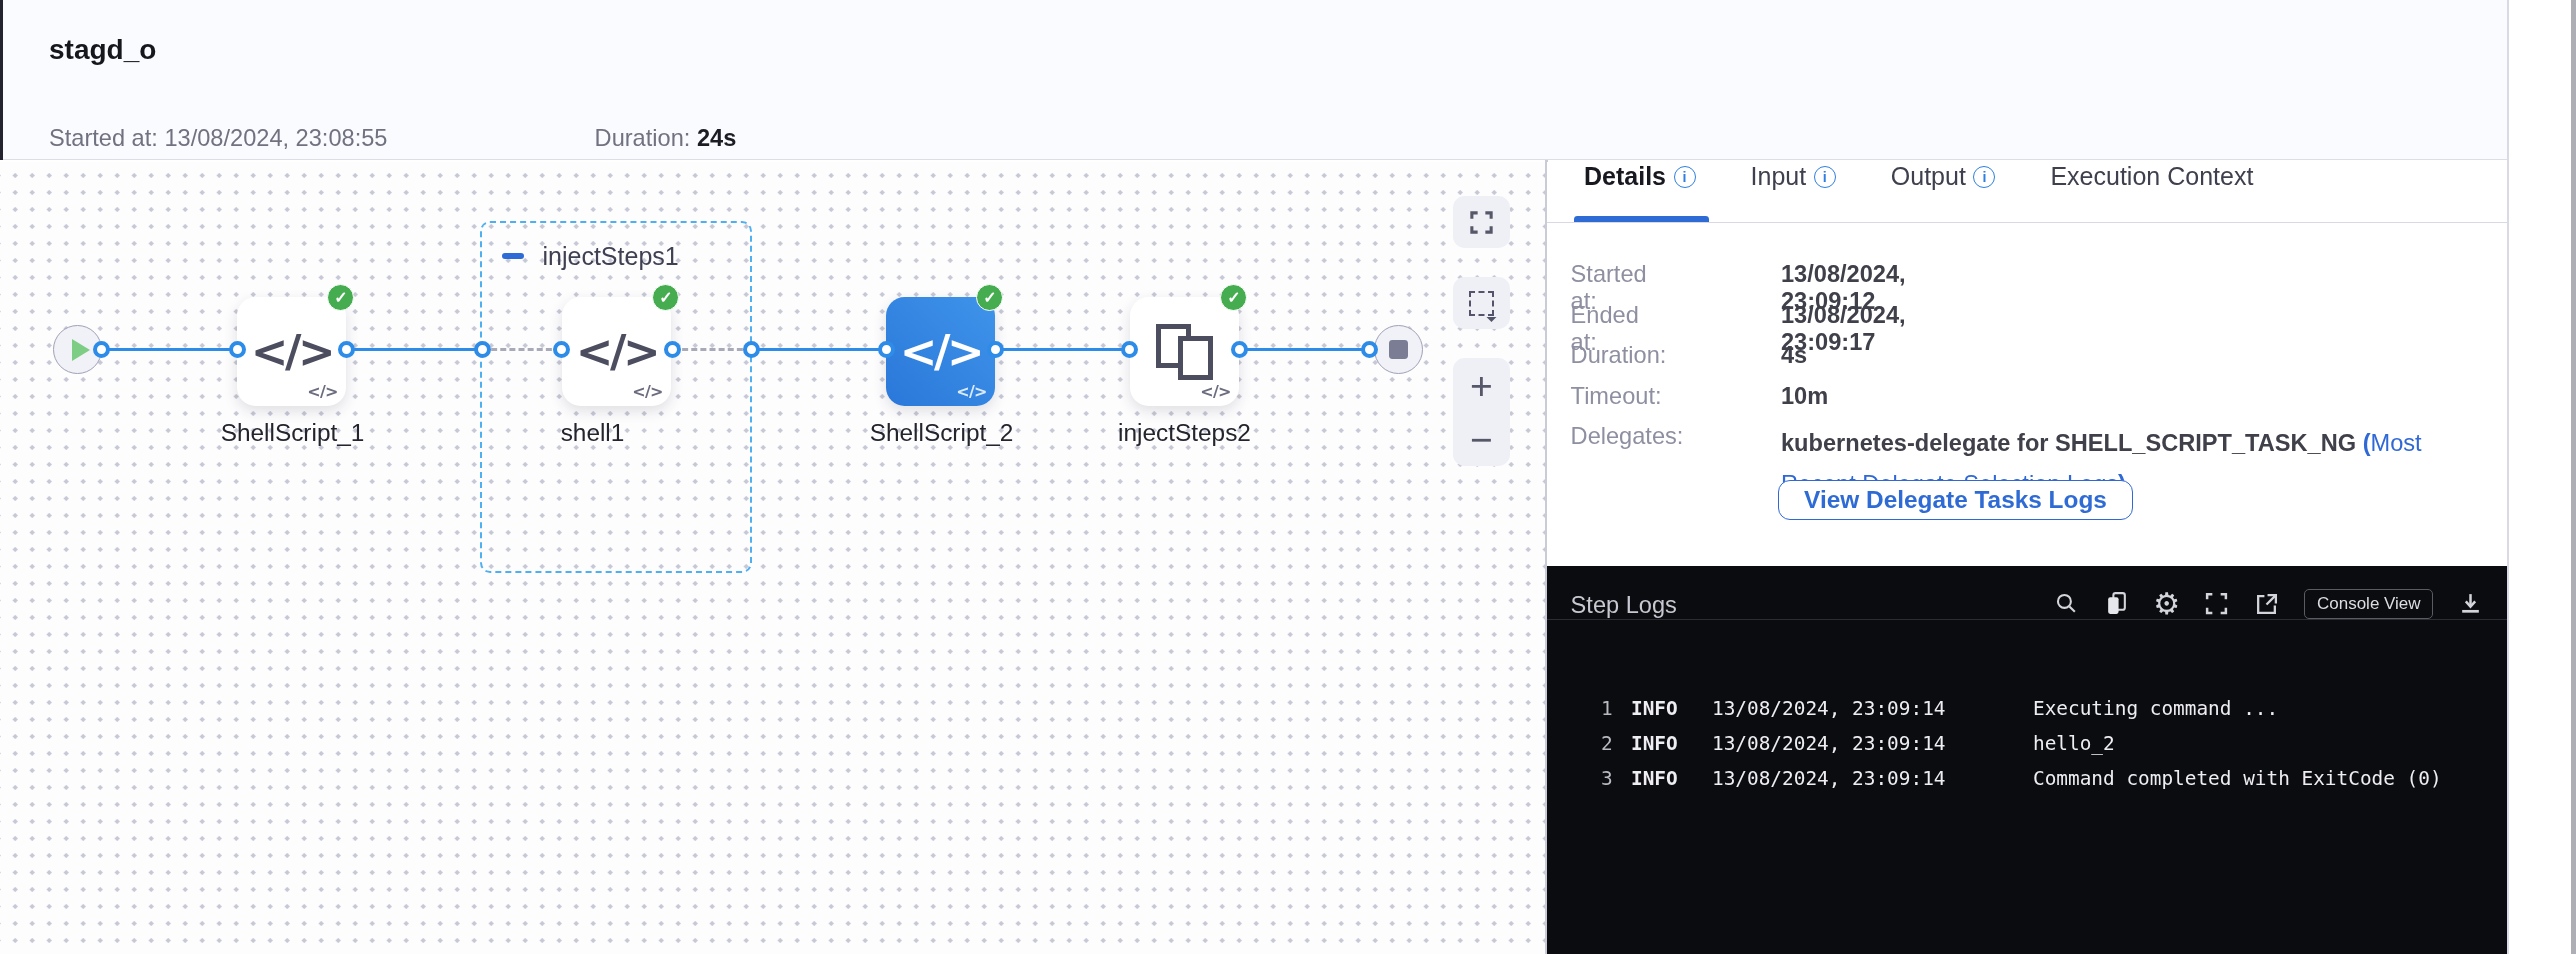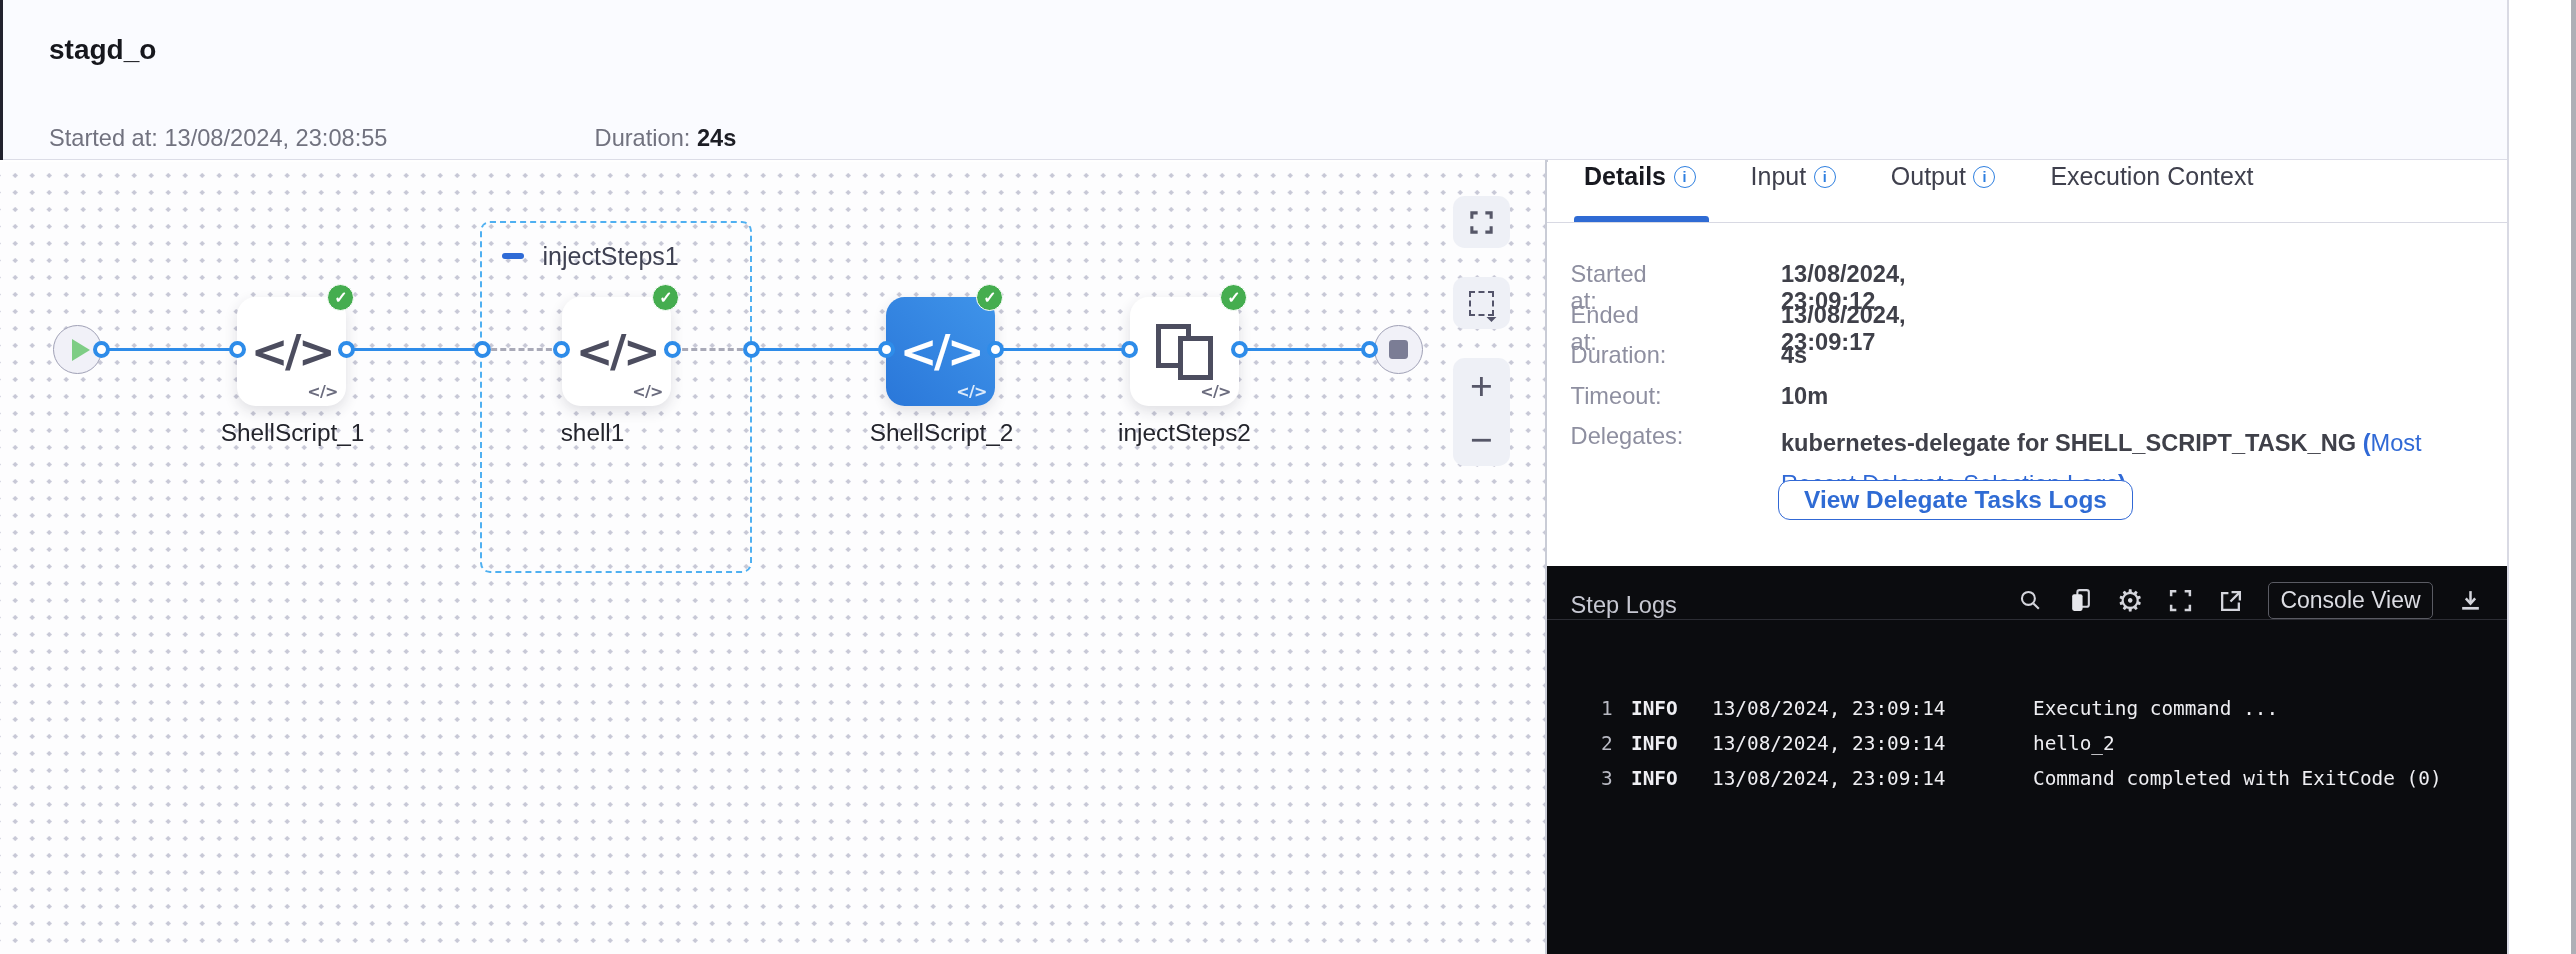--- a/index.html
+++ b/index.html
@@ -100,21 +100,21 @@
   
   .step-logs { position:absolute; left:1547px; top:566px; width:960px; height:389px; background:#0b0c0f; }
   .logs-header { height:54px; border-bottom:1.7px solid #2c2d34; display:flex; align-items:flex-end;
                  padding:0 23.6px; }
   .logs-title { font-size:23.6px; color:#c7c8d2; }
   .logs-tools { margin-left:auto; display:flex; align-items:center; gap:25px; }
   .tool-icon { width:25px; height:25px; display:flex; align-items:center; justify-content:center; }
   .tool-icon svg { display:block; }
   .gear-glyph { font-family:"DejaVu Sans", sans-serif; font-size:30px; color:#d4d5dc; line-height:25px; }
   .console-view-btn { border:1.7px solid #5a5b63; border-radius:5px; padding:4.2px 11.8px;
-                      color:#dcdde3; font-size:23px; background:transparent; }
+                      color:#dcdde3; font-size:17px; background:transparent; }
 
   .log-lines { position:absolute; left:0; top:125px; width:100%;
                font-family:"DejaVu Sans Mono", monospace; font-size:19.4px; color:#eeeef2; }
   .log-line { display:flex; height:35px; align-items:center; padding-left:54px; }
   .log-num { width:30px; color:#b8b9c2; }
   .log-level { width:81px;font-weight:bold; }
   .log-ts { width:321px; }
   .log-msg { flex:1; }
 </style>
 </head>

